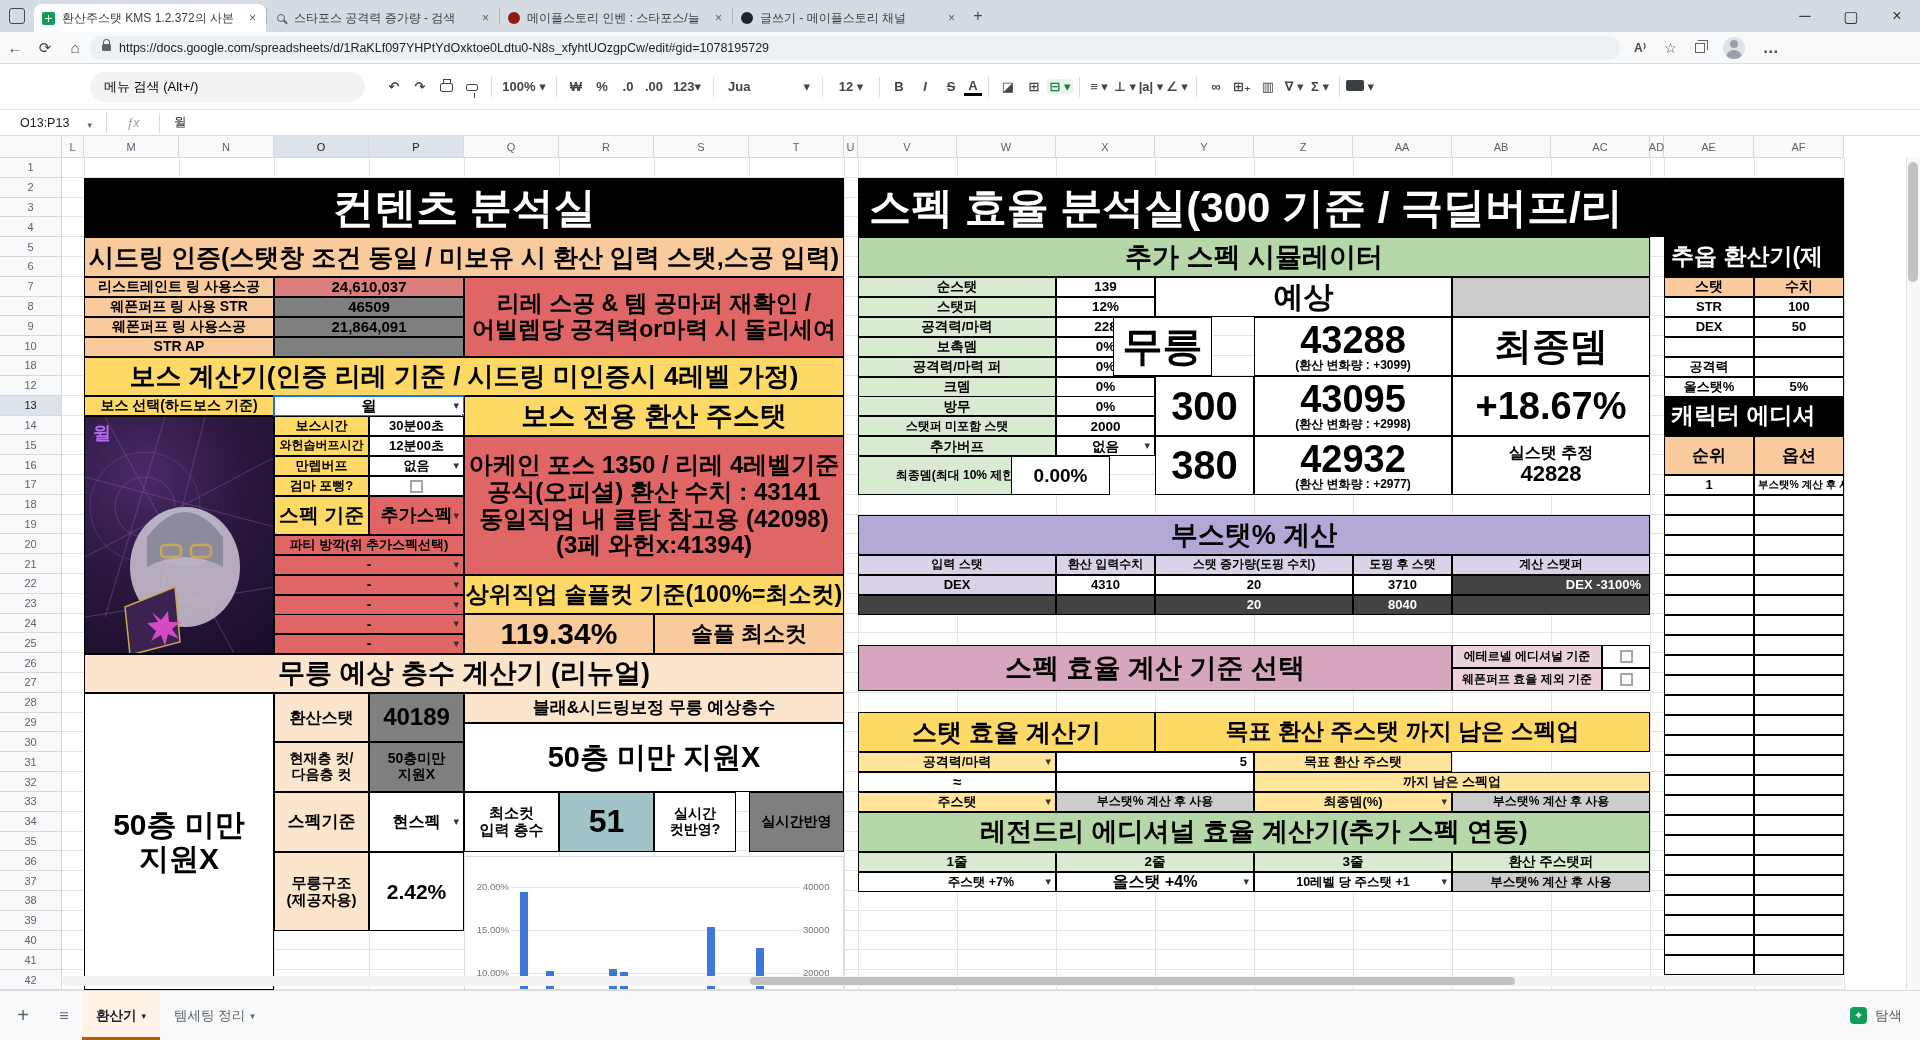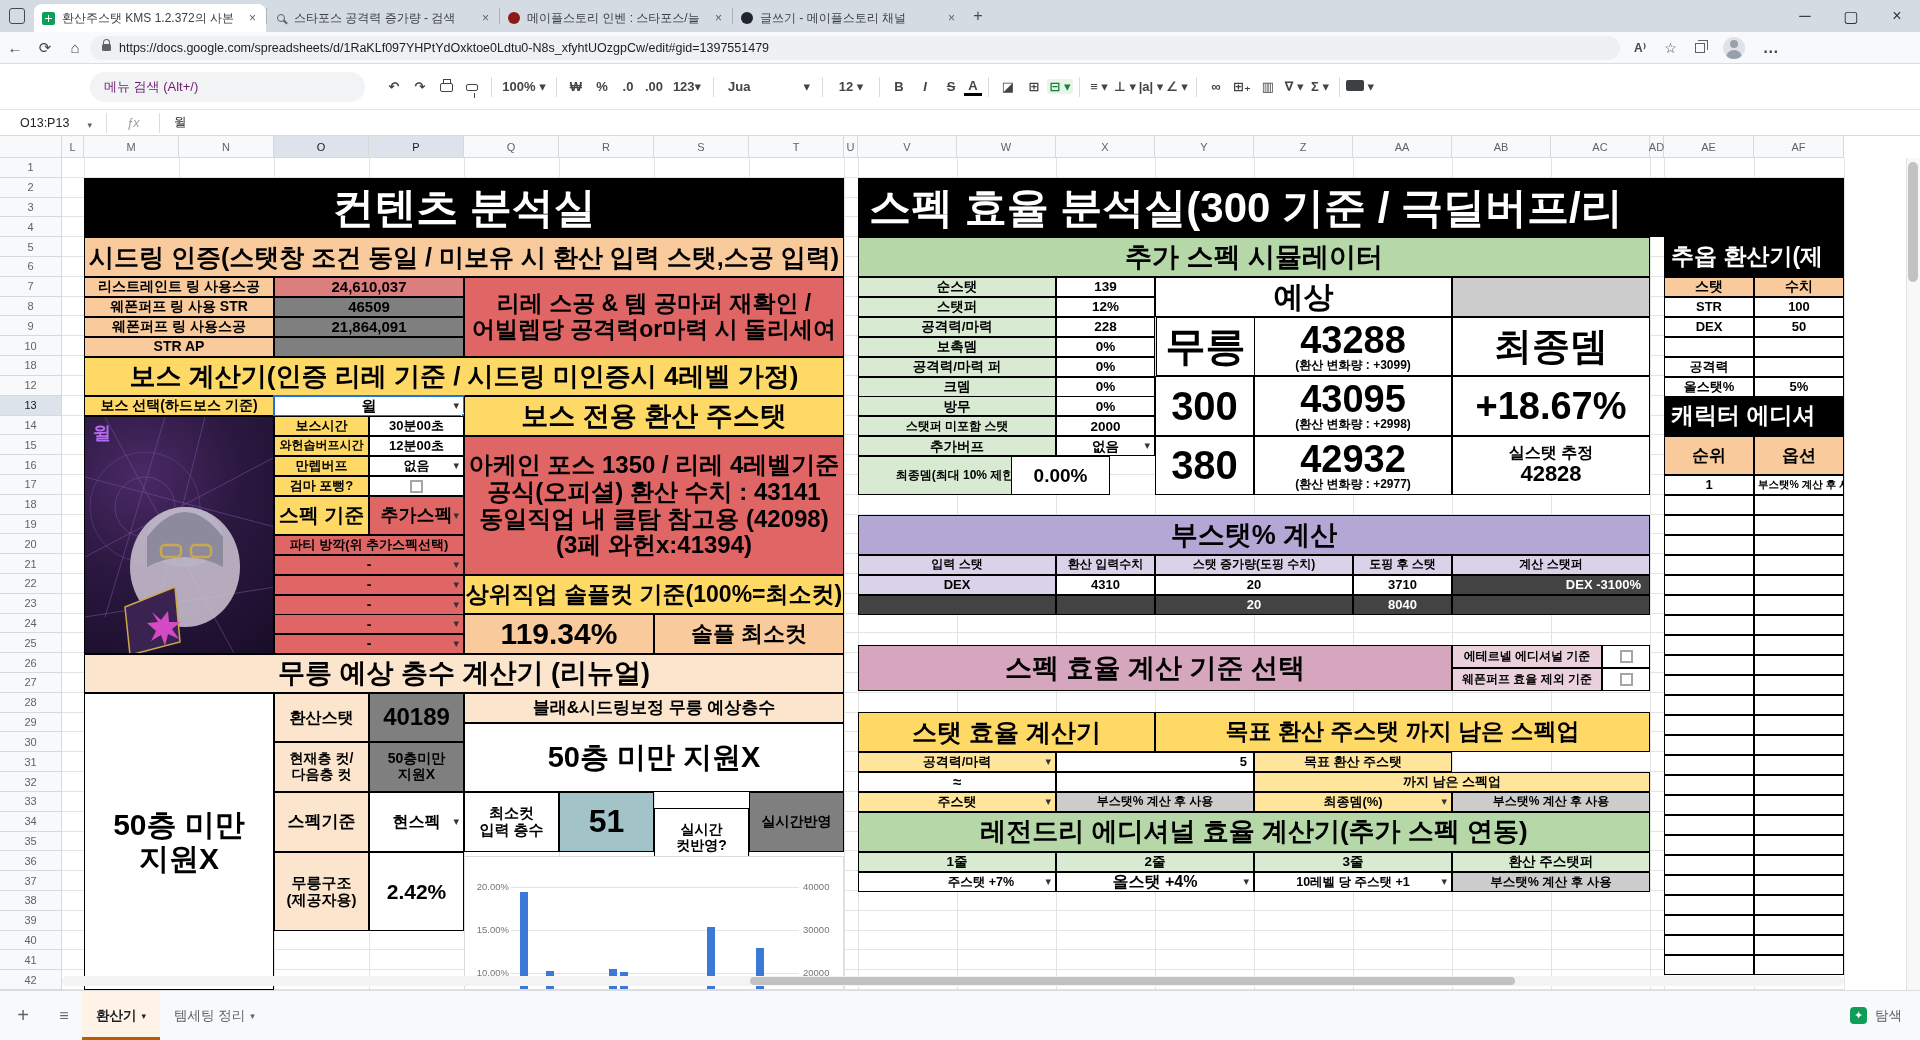--- a/index.html
+++ b/index.html
@@ -108,33 +108,33 @@
       <div style="width:46px;display:flex;align-items:center;justify-content:center;color:#333;">×</div>
     </div>
   </div>
 
   <div class="toolrow">
     <div class="navic">←</div>
     <div class="navic">⟳</div>
     <div class="navic">⌂</div>
     <div class="urlpill">
       <span class="i-lock"></span>
-      <span>https://docs.google.com/spreadsheets/d/1RaKLf097YHPtYdOxktoe0Ldtu0-N8s_xfyhtUOzgpCw/edit#gid=1397551479</span>
+      <span>https://docs.google.com/spreadsheets/d/1RaKLf097YHPtYdOxktoe0Ldtu0-N8s_xfyhtUOzgpCw/edit#gid=1078195729</span>
     </div>
     <div style="display:flex;align-items:center;gap:18px;margin-left:14px;color:#44474a;">
       <span style="font-size:12px;font-weight:700;">A⁾</span>
       <span style="font-size:14px;">☆</span>
       <span class="i-coll"></span>
       <span class="i-avatar"></span>
       <span style="font-weight:700;">…</span>
     </div>
   </div>
 
   <div class="sheetstb">
-    <div style="margin-left:90px;width:275px;height:30px;background:#f1f3f4;border-radius:16px;display:flex;align-items:center;padding:0 14px;color:#701a75;">
+    <div style="margin-left:90px;width:275px;height:30px;background:#f1f3f4;border-radius:16px;display:flex;align-items:center;padding:0 14px;color:#000000;">
       <span>메뉴 검색 (Alt+/)</span>
     </div>
     <div class="tbi" style="margin-left:16px;">↶</div>
     <div class="tbi">↷</div>
     <div class="tbi"><span class="i-print"></span></div>
     <div class="tbi"><span class="i-paint"></span></div>
     <div class="tbdiv"></div>
     <div class="tbi" style="min-width:52px;"><span>100%</span> ▾</div>
     <div class="tbdiv"></div>
     <div class="tbi">₩</div>
@@ -364,21 +364,21 @@
   <div class="cell" style="left:464px;top:723px;width:380px;height:69px;font-size:29px;font-weight:900;">50층 미만 지원X</div>
   <div class="cell peach2" style="left:274px;top:742px;width:95px;height:50px;font-size:14px;white-space:pre-line;">현재층 컷/
 다음층 컷</div>
   <div class="cell gray" style="left:369px;top:742px;width:95px;height:50px;font-size:14px;white-space:pre-line;">50층미만
 지원X</div>
   <div class="cell peach2" style="left:274px;top:792px;width:95px;height:60px;font-size:17px;">스펙기준</div>
   <div class="cell dd" style="left:369px;top:792px;width:95px;height:60px;font-size:16px;">현스펙</div>
   <div class="cell" style="left:464px;top:792px;width:95px;height:60px;font-size:15px;white-space:pre-line;">최소컷
 입력 층수</div>
   <div class="cell teal num" style="left:559px;top:792px;width:95px;height:60px;font-size:32px;font-weight:900;">51</div>
-  <div class="cell" style="left:654px;top:792px;width:95px;height:60px;font-size:14px;white-space:pre-line;margin-top:16px;">실시간
+  <div class="cell" style="left:654px;top:792px;width:82px;height:60px;font-size:14px;white-space:pre-line;">실시간
 컷반영?</div>
   <div class="cell gray" style="left:749px;top:792px;width:95px;height:60px;font-size:14px;">실시간반영</div>
   <div class="cell peach2" style="left:274px;top:852px;width:95px;height:79px;font-size:15px;white-space:pre-line;">무릉구조
 (제공자용)</div>
   <div class="cell num" style="left:369px;top:852px;width:95px;height:79px;font-size:21px;font-weight:900;">2.42%</div>
 
   <div class="abs" style="left:464px;top:856px;width:380px;height:134px;background:#fff;border:1px solid #dadce0;overflow:hidden;" id="chartbox">
       <div style="position: absolute; left: 0px; top: 30px; height: 1px; background: rgb(228, 228, 228); margin-left: 46px; width: 288px;"></div>
       <div style="position: absolute; left: 2px; top: 24px; width: 42px; text-align: right; font-size: 9.5px; color: rgb(117, 117, 117);">20.00%</div>
       <div style="position: absolute; left: 338px; top: 24px; font-size: 9.5px; color: rgb(117, 117, 117);">40000</div>
@@ -417,21 +417,21 @@
       <div class="cell num" style="left: 1056px; top: 416.3px; width: 99px; height: 20px; font-size: 13.5px;">2000</div>
       <div class="cell green2" style="left: 858px; top: 436.2px; width: 198px; height: 20px; font-size: 13.5px;">추가버프</div>
       <div class="cell num dd" style="left: 1056px; top: 436.2px; width: 99px; height: 20px; font-size: 13.5px;">없음</div>
       <div class="cell green2" style="left: 858px; top: 456.1px; width: 198px; height: 39px; font-size: 12px;">최종뎀(최대 10% 제한)</div>
       <div class="cell num" style="left: 1011px; top: 456.1px; width: 99px; height: 39px; font-size: 19px;">0.00%</div>
     </div>
 
   <div class="cell" style="left:1155px;top:277px;width:297px;height:40px;font-size:30px;font-weight:900;">예상</div>
   <div class="cell ltgray" style="left:1452px;top:277px;width:198px;height:40px;"></div>
   <div id="expectrows">
-      <div class="cell" style="left: 1156px; top: 317px; width: 99px; height: 59px; font-size: 40px; font-weight: 900;">무릉</div>
+      <div class="cell" style="left: 1113px; top: 317px; width: 99px; height: 59px; font-size: 40px; font-weight: 900;">무릉</div>
       <div class="cell" style="left: 1254px; top: 317px; width: 198px; height: 59px; flex-direction: column;">
         <div class="num" style="font-size: 38px; font-weight: 900; line-height: 1;">43288</div>
         <div class="num" style="font-size: 12px;">(환산 변화량 : +3099)</div>
       </div>
       <div class="cell" style="left: 1155px; top: 376px; width: 99px; height: 60px; font-size: 40px; font-weight: 900;">300</div>
       <div class="cell" style="left: 1254px; top: 376px; width: 198px; height: 60px; flex-direction: column;">
         <div class="num" style="font-size: 38px; font-weight: 900; line-height: 1;">43095</div>
         <div class="num" style="font-size: 12px;">(환산 변화량 : +2998)</div>
       </div>
       <div class="cell" style="left: 1155px; top: 436px; width: 99px; height: 59px; font-size: 40px; font-weight: 900;">380</div>

